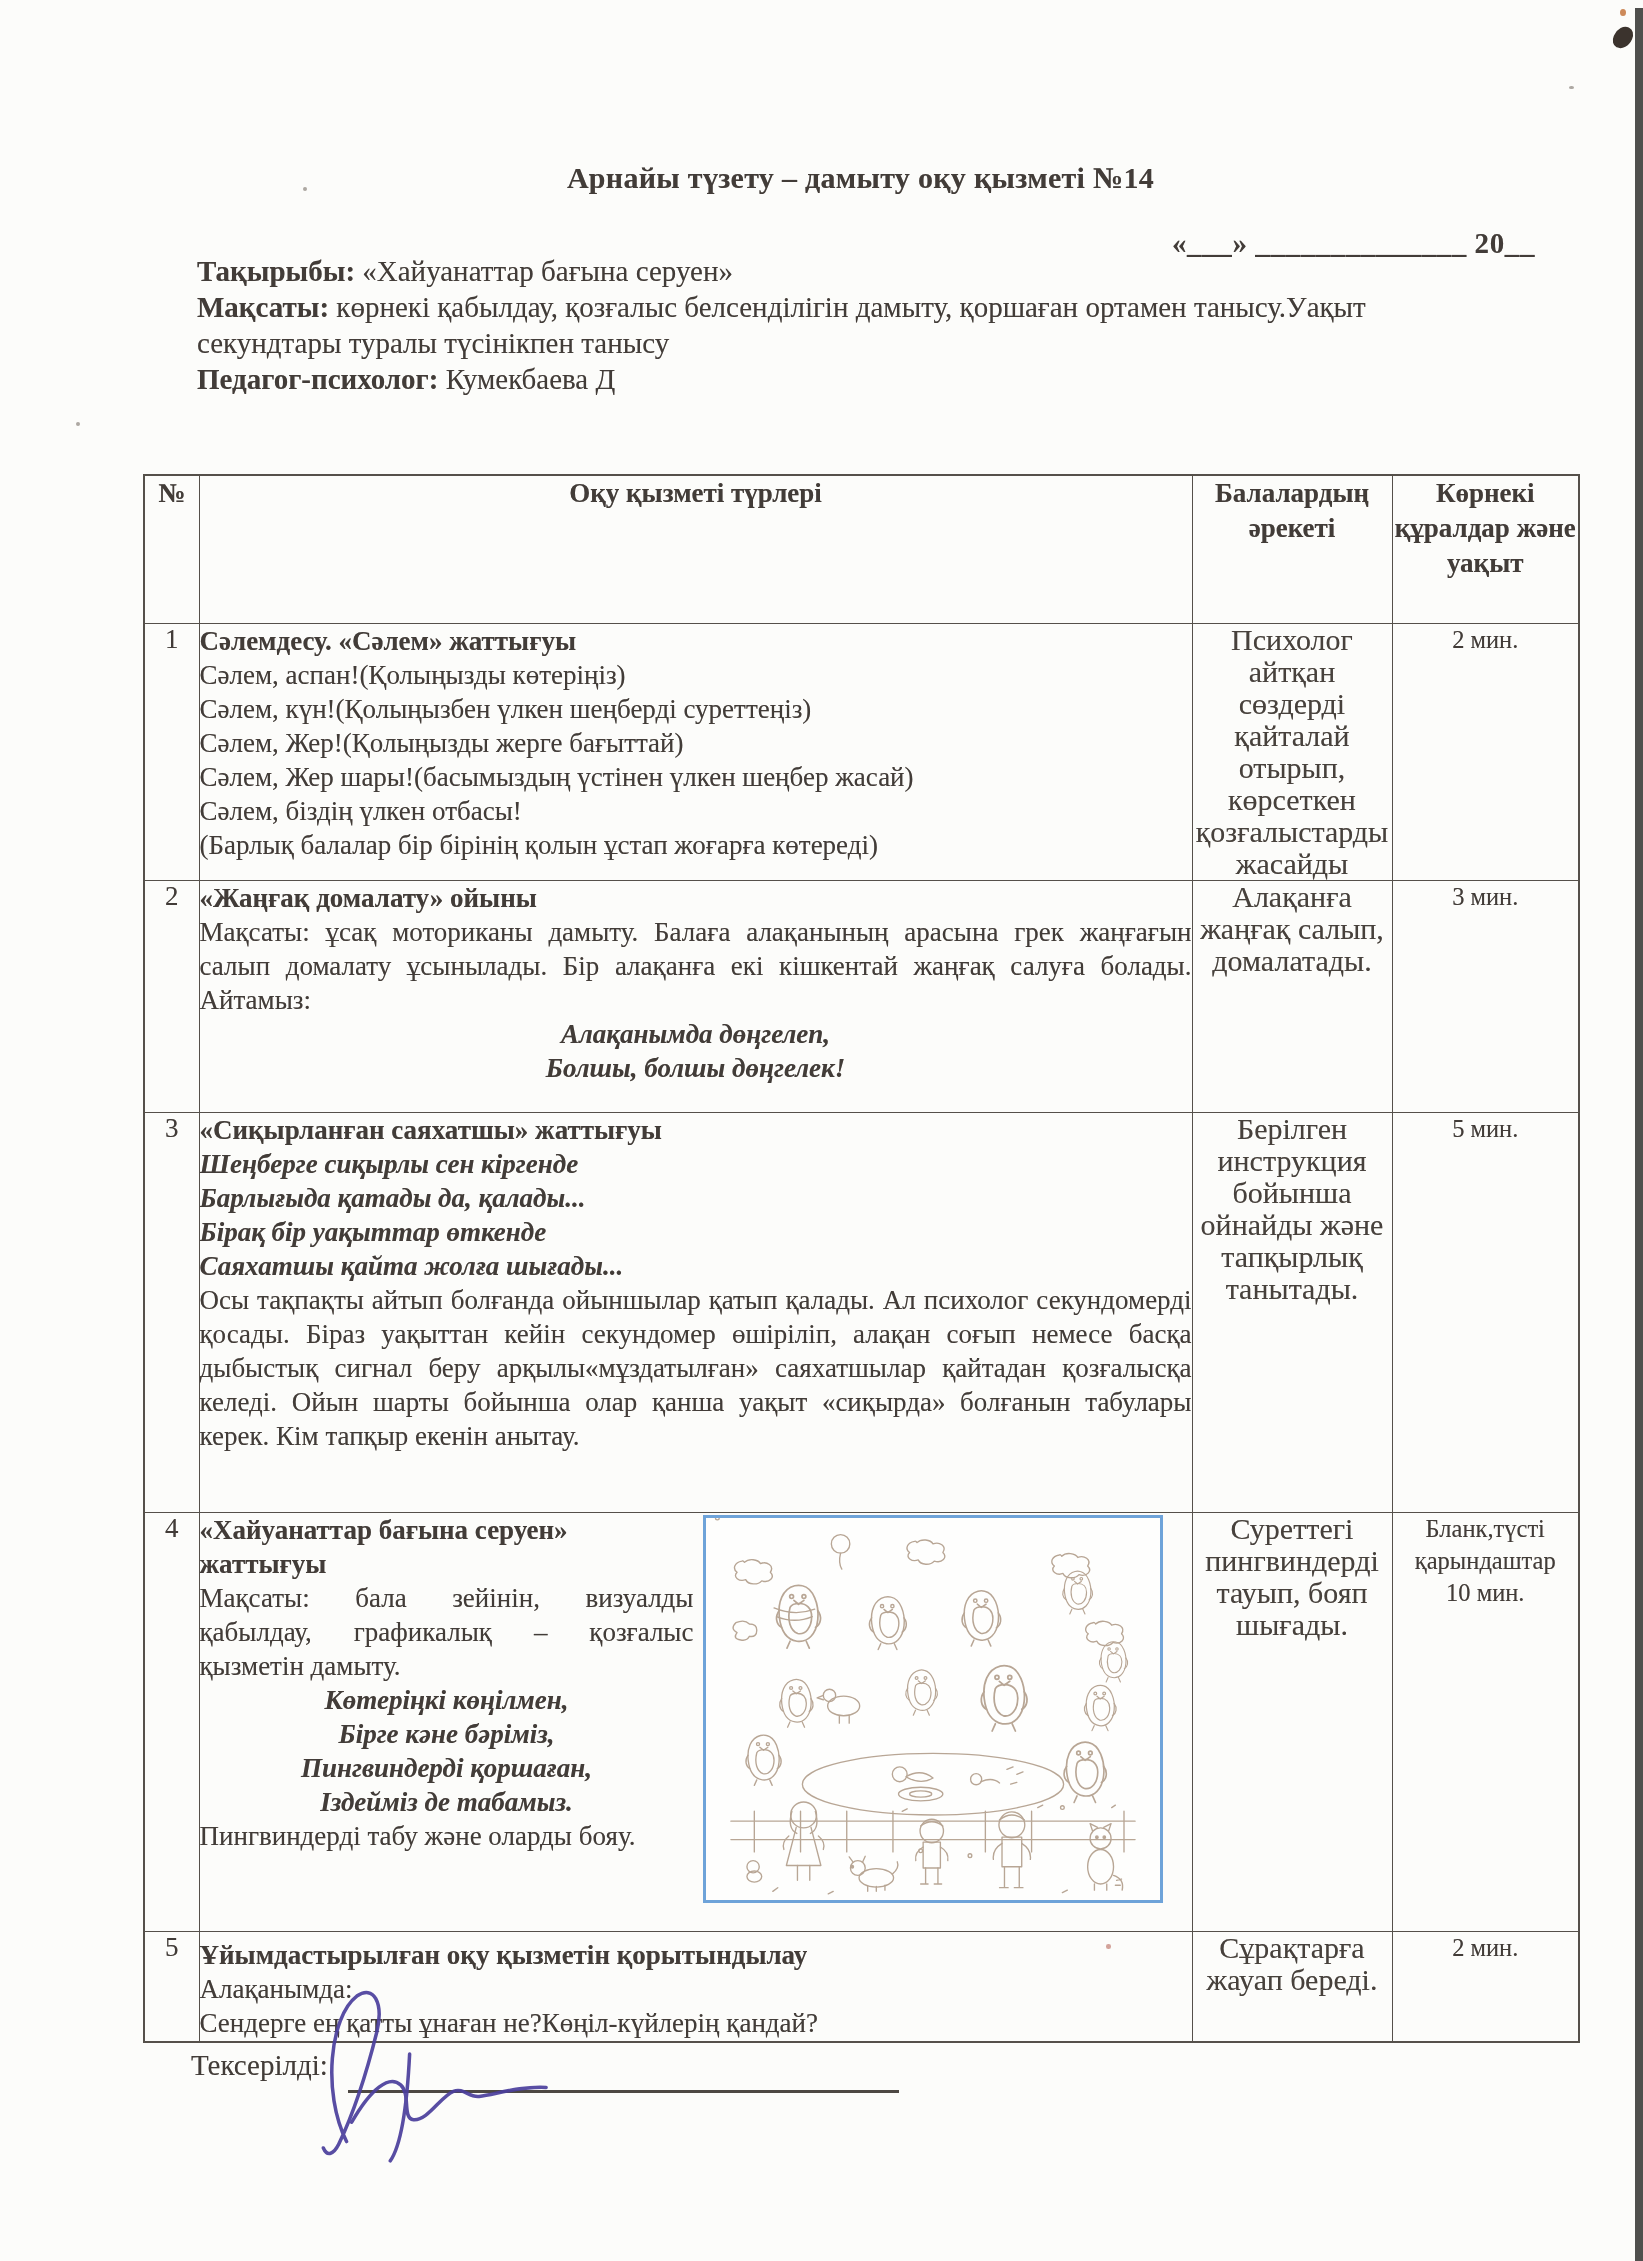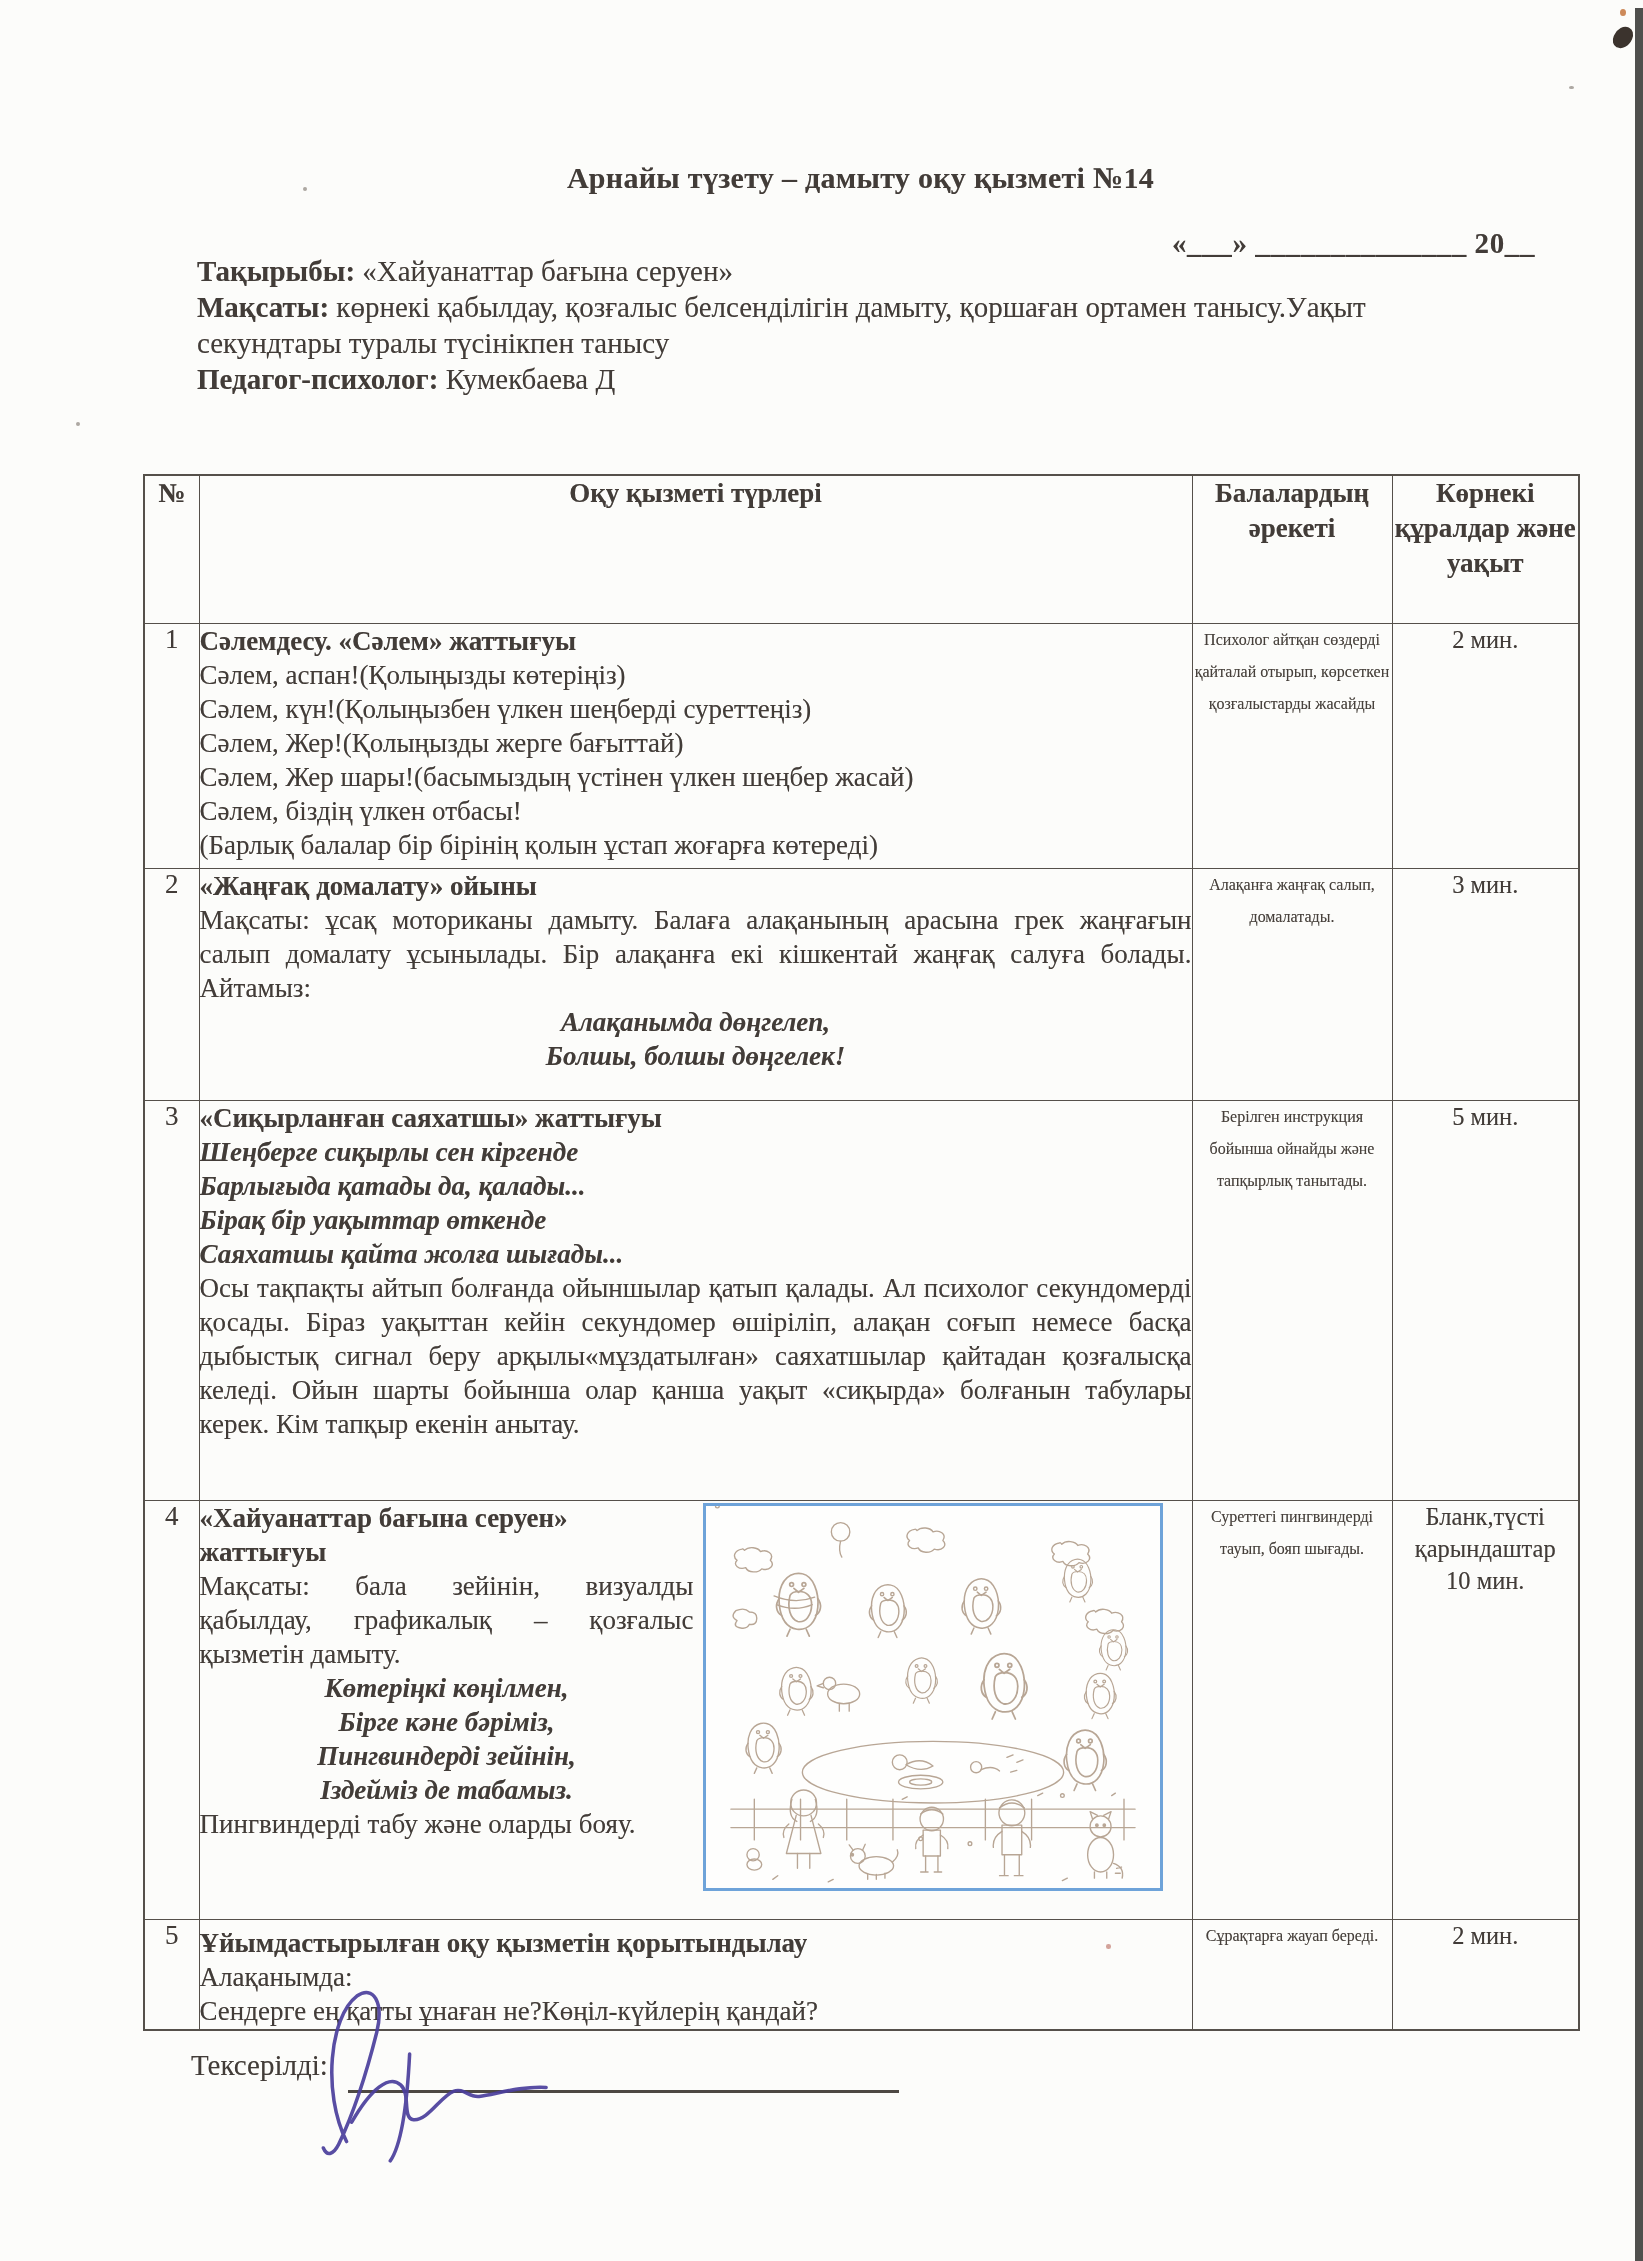--- a/index.html
+++ b/index.html
@@ -24,21 +24,21 @@
   table.doc td,table.doc th{border:1.9px solid #55504a;vertical-align:top;
             box-sizing:border-box;overflow:hidden;padding:0;}
   table.doc{border:2.6px solid #55504a;}
   th.hd{font-size:27px;font-weight:bold;text-align:center;padding-top:10.3px;line-height:35px;}
   .num-cell{text-align:center;font-size:27px;padding-top:6.4px;}
   .act-cell{padding:5.2px 14px 0 17px;font-size:27px;line-height:34px;}
   .b{font-weight:bold;}
   .ci{text-align:center;font-weight:bold;font-style:italic;}
   .bi{font-weight:bold;font-style:italic;}
   .just{text-align:justify;}
-  .small-cell{font-size:16px;line-height:32px;text-align:center;padding:7.7px 6.4px 0;color:#47413c;}
+  .small-cell{font-size:30px;line-height:32px;text-align:center;padding:7.7px 6.4px 0;color:#47413c;}
   .time-cell{font-size:24.5px;line-height:32px;text-align:center;padding:7.7px 5.2px 0;}
   
   .r4wrap{display:flex;gap:9px;}
   .r4text{width:494px;flex:0 0 494px;}
   .imgbox{margin-top:2.6px;width:454px;height:382px;border:3.2px solid #6ea3d9;
           background:#fefefd;flex:0 0 454px;}
   .imgbox svg{display:block;width:100%;height:100%;}
   
   .checked{position:absolute;left:191px;top:2049px;font-size:29px;}
   .sigline{position:absolute;left:348px;top:2060px;width:551px;height:30px;
@@ -134,21 +134,21 @@
     <tr style="height:419px">
       <td class="num-cell">4</td>
       <td class="act-cell">
         <div class="r4wrap">
           <div class="r4text">
             <div class="b">«Хайуанаттар бағына серуен»</div>
             <div class="b">жаттығуы</div>
             <div class="just">Мақсаты: бала зейінін, визуалды қабылдау, графикалық – қозғалыс қызметін дамыту.</div>
             <div class="ci">Көтеріңкі көңілмен,</div>
             <div class="ci">Бірге кәне бәріміз,</div>
-            <div class="ci">Пингвиндерді зейінін,</div>
+            <div class="ci">Пингвиндерді қоршаған,</div>
             <div class="ci">Іздейміз де табамыз.</div>
             <div>Пингвиндерді табу және оларды бояу.</div>
           </div>
           <div class="imgbox">
 
             <svg viewBox="0 0 700 620">
               <defs>
                 <g id="pg">
                   <path d="M30,8 C14,12 8,30 10,48 C12,66 20,78 33,80 C47,82 58,71 60,52 C62,32 54,11 40,8 C36,7 34,7 30,8 Z"></path>
                   <path d="M24,36 C20,52 24,66 34,70 C44,72 52,62 52,48 C52,38 46,31 36,31 C30,31 26,32 24,36 Z"></path>

